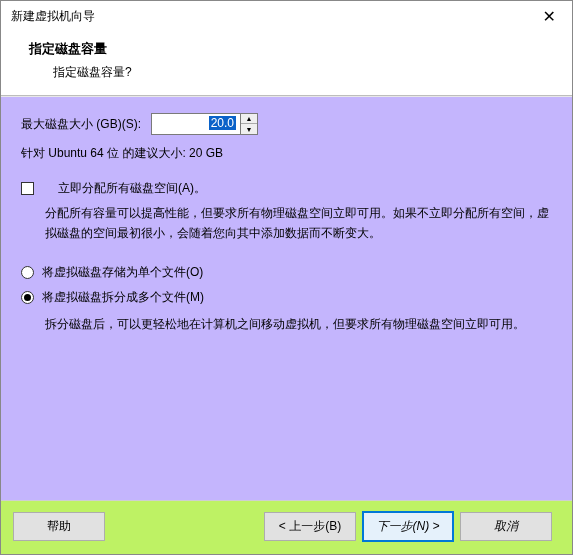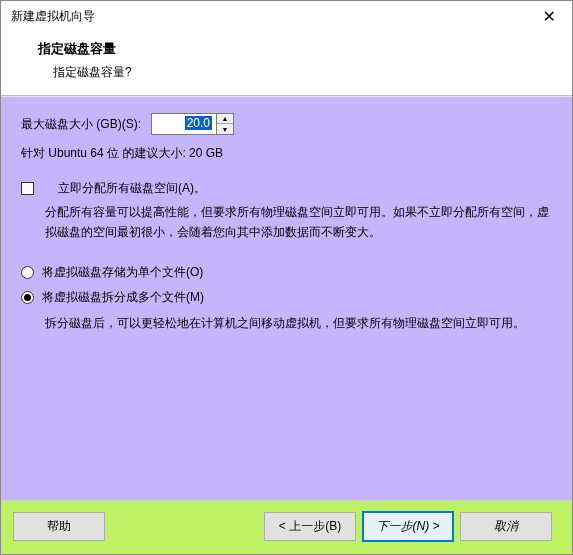--- a/index.html
+++ b/index.html
@@ -18,59 +18,59 @@
       display: flex;
       justify-content: space-between;
       align-items: center;
       padding: 6px 10px 4px 10px;
       font-size: 12px;
     }
     .close { font-size: 16px; font-family: Arial, sans-serif; padding: 0 6px; cursor: default; }
     .header {
       padding: 10px 20px 14px 28px;
     }
-    .header .title { font-weight: bold; font-size: 13px; margin-bottom: 6px; margin-left: 9px; }
+    .header .title { font-weight: bold; font-size: 13px; margin-bottom: 6px; }
     .header .question { padding-left: 24px; font-size: 12px; }
     .hr { border: 0; border-top: 1px solid #bdbdbd; margin: 0; }
     .content {
       flex: 1;
       padding: 16px 20px 10px 20px;
       background: #c4b5fd;
       border-top: 1px solid #e8e8e8;
     }
     .row-size {
       display: flex;
       align-items: center;
       gap: 10px;
       margin-bottom: 10px;
     }
     .size-ctrl { display: flex; align-items: stretch; }
     .size-input {
-      width: 66px;
+      width: 90px;
       text-align: right;
       padding: 2px 4px;
       font-size: 12px;
       border: 1px solid #7a7a7a;
       background: #fff;
     }
     .size-input::selection { background: #1a73e8; color: #fff; }
     .highlight { background: #0a62c9; color: #fff; padding: 0 2px; }
     .spin {
       display: flex; flex-direction: column;
       border: 1px solid #7a7a7a; border-left: none;
     }
     .spin button {
       width: 16px; height: 10px; font-size: 7px; line-height: 7px;
       border: 0; background: #efefef; padding: 0; cursor: default;
     }
     .spin button:first-child { border-bottom: 1px solid #aaa; }
     .reco { margin-bottom: 18px; }
     .chk-row { display: flex; align-items: center; gap: 24px; margin-bottom: 6px; }
     .chk { width: 13px; height: 13px; border: 1px solid #333; background: #fff; }
-    .desc { padding-left: 24px; line-height: 1.7; margin-bottom: 20px; font-family: Liberation Mono, monospace; }
+    .desc { padding-left: 24px; line-height: 1.7; margin-bottom: 20px; }
     .radio-row { display: flex; align-items: center; gap: 8px; margin-bottom: 8px; }
     .radio {
       width: 13px; height: 13px; border: 1px solid #333; border-radius: 50%;
       display: flex; align-items: center; justify-content: center; background: #fff;
     }
     .radio.selected::after {
       content: ""; width: 7px; height: 7px; background: #000; border-radius: 50%;
     }
     .footer {
       border-top: 1px solid #cfcfcf;

